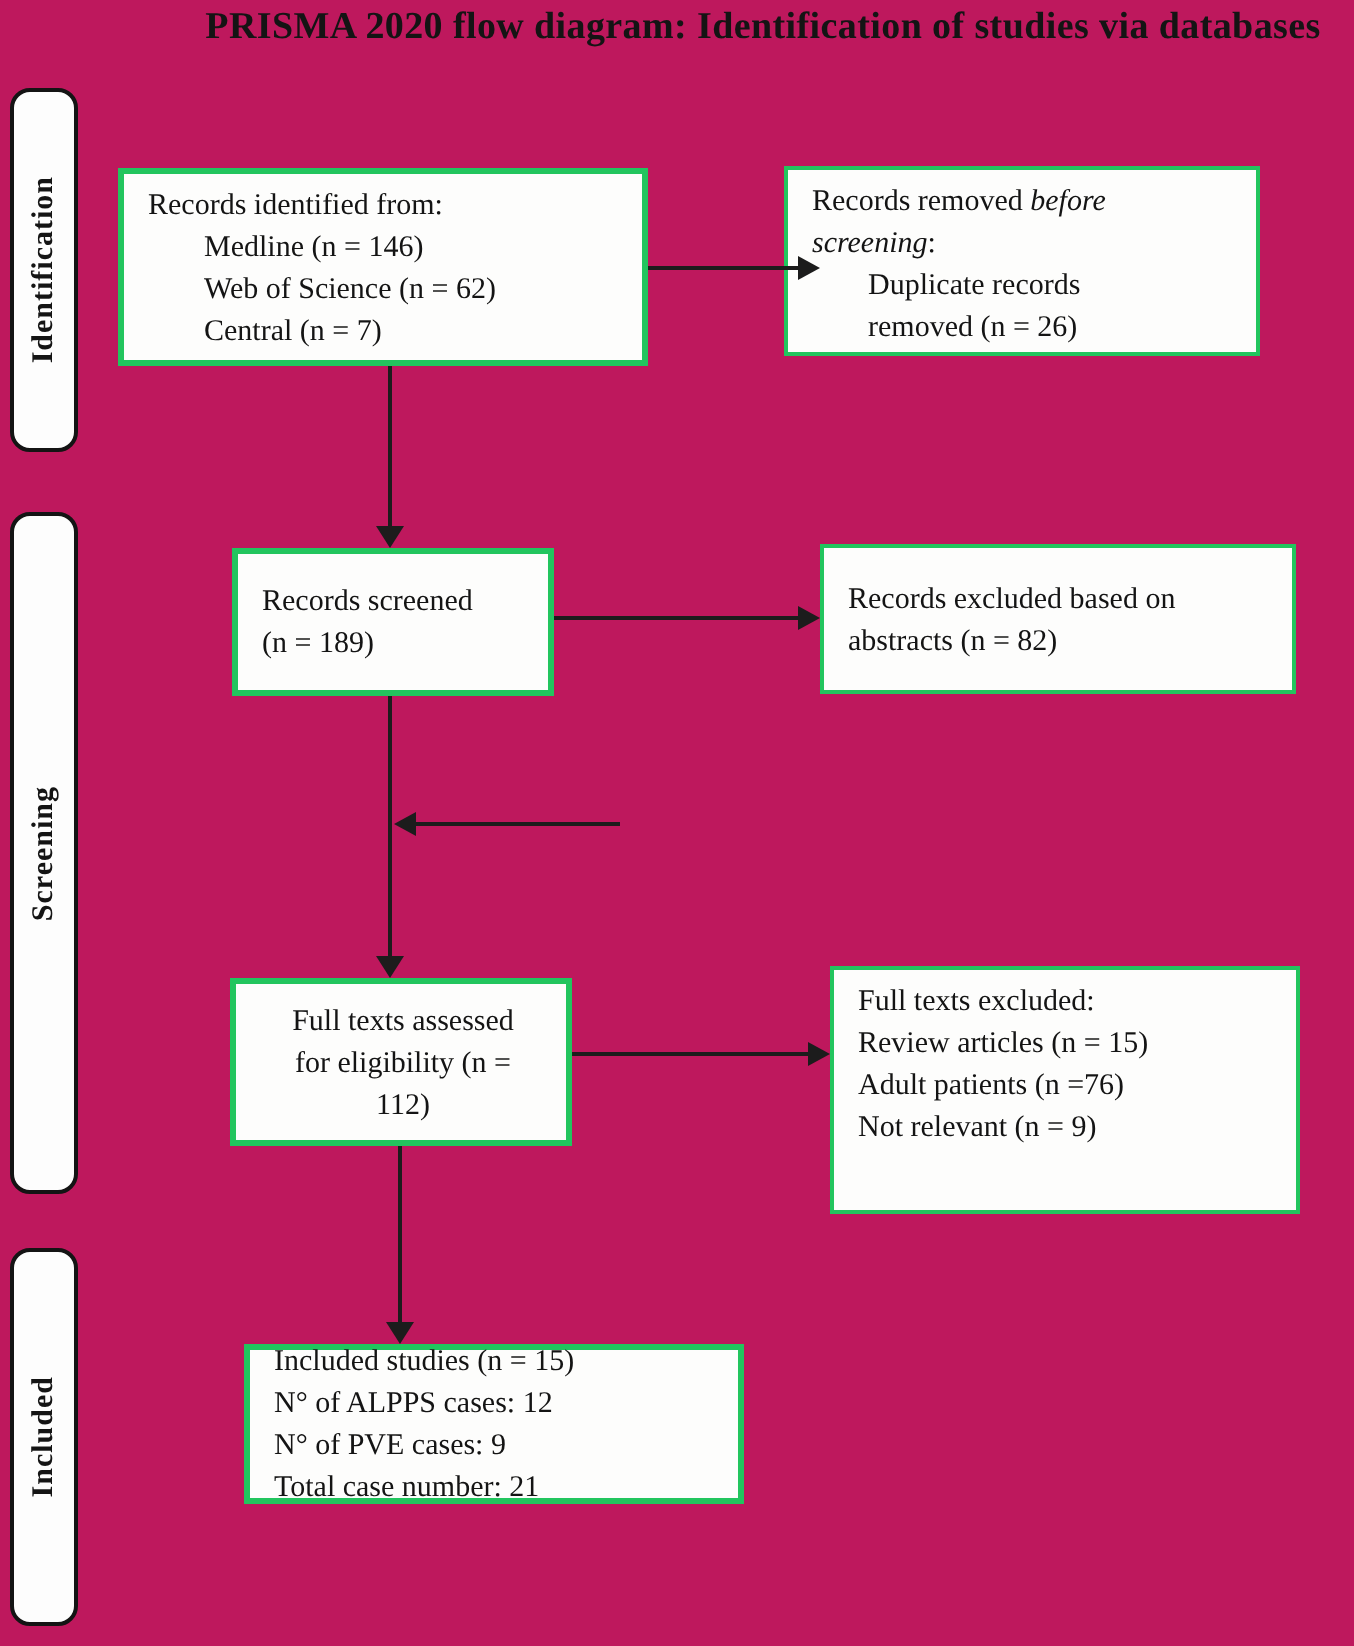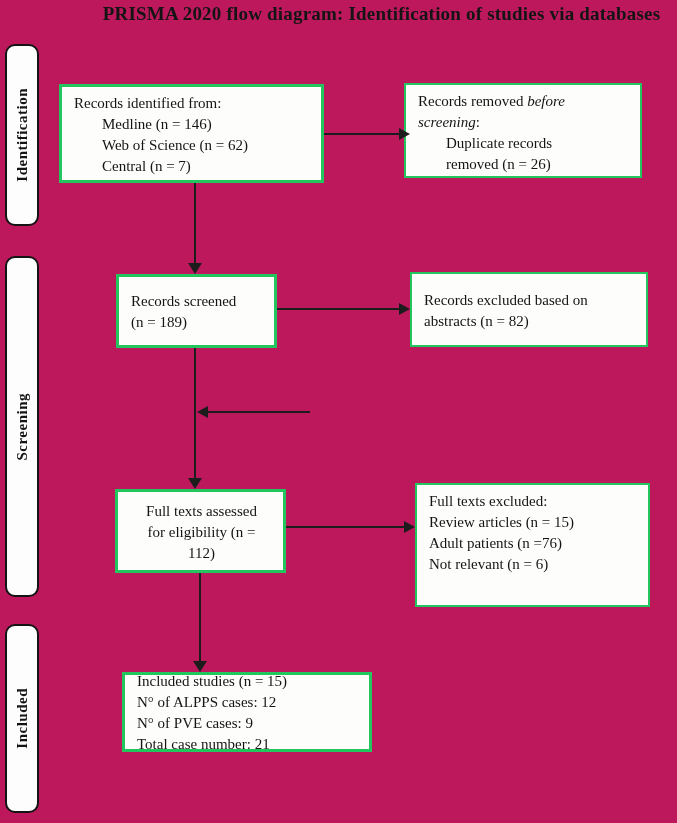--- a/index.html
+++ b/index.html
@@ -65,21 +65,21 @@
   .fbox .pad { padding: 6px 10px 4px 12px; }
   .fbox .indent { margin-left: 28px; }
   .fbox.vcenter {
     display: flex;
     flex-direction: column;
     justify-content: center;
   }
   .fbox.hcenter { text-align: center; }
 
   #box-records-identified  { left: 59px;  top: 84px;  width: 265px; height: 99px;  }
-  #box-records-removed     { left: 404px; top: 83px;  width: 238px; height: 95px;  }
+  #box-records-removed     { left: 392px; top: 83px;  width: 238px; height: 95px;  }
   #box-records-screened    { left: 116px; top: 274px; width: 161px; height: 74px;  }
   #box-records-excluded    { left: 410px; top: 272px; width: 238px; height: 75px;  }
   #box-hand-search         { left: 310px; top: 372px; width: 233px; height: 83px;  }
   #box-full-texts-assessed { left: 115px; top: 489px; width: 171px; height: 84px;  }
   #box-full-texts-excluded { left: 415px; top: 483px; width: 235px; height: 124px; }
   #box-included-studies    { left: 122px; top: 672px; width: 250px; height: 80px; }
 
   #box-records-removed .pad { padding-right: 22px; }
 
   
@@ -160,21 +160,21 @@
       <div>for eligibility (n =</div>
       <div>112)</div>
     </div>
   </div>
 
   <div class="fbox" id="box-full-texts-excluded">
     <div class="pad">
       <div>Full texts excluded:</div>
       <div>Review articles (n = 15)</div>
       <div>Adult patients (n =76)</div>
-      <div>Not relevant (n = 6)</div>
+      <div>Not relevant (n = 9)</div>
     </div>
   </div>
 
   <div class="fbox thick vcenter" id="box-included-studies">
     <div class="pad">
       <div>Included studies (n = 15)</div>
       <div>N° of ALPPS cases: 12</div>
       <div>N° of PVE cases: 9</div>
       <div>Total case number: 21</div>
     </div>

